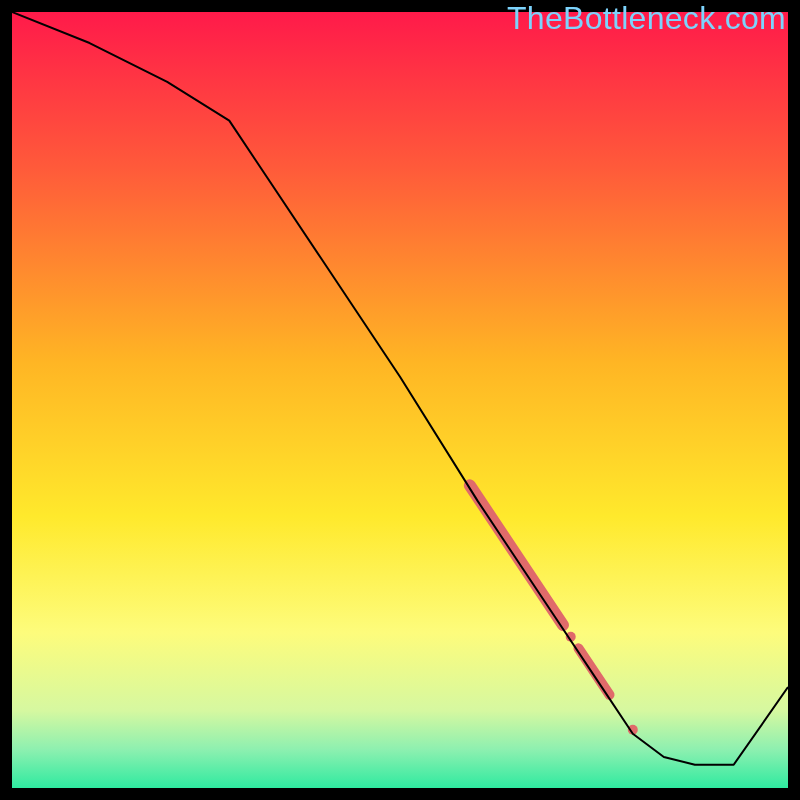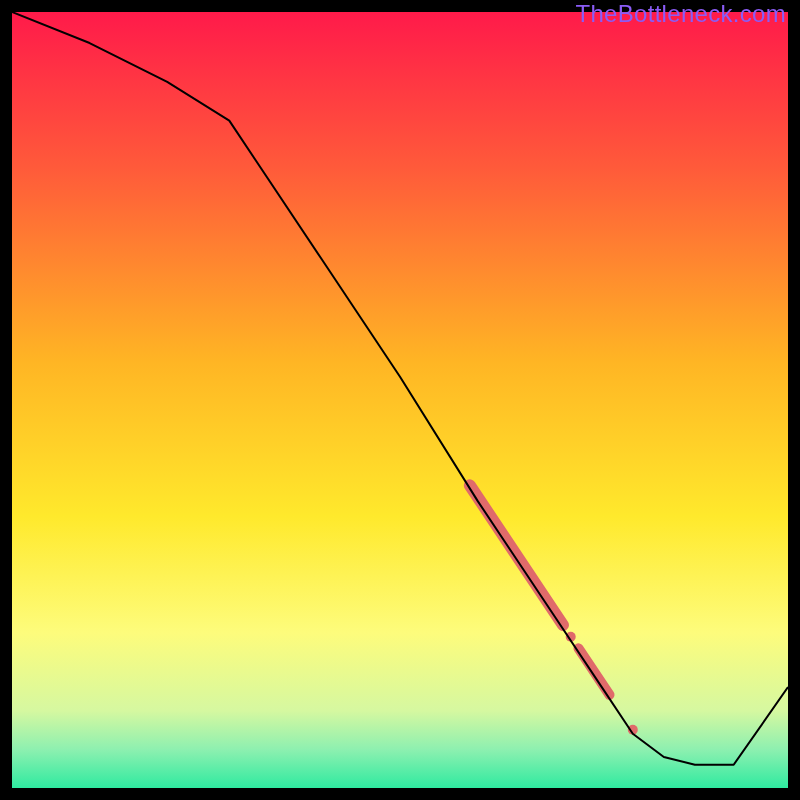--- a/index.html
+++ b/index.html
@@ -15,23 +15,23 @@
     left: 12px;
     top: 12px;
     width: 776px;
     height: 776px;
     background: #000;
   }
   .watermark {
     position: absolute;
     top: 0px;
     right: 14px;
-    color: #8b5cf6;
+    color: #7dd3fc;
     font-family: Arial, Helvetica, sans-serif;
-    font-size: 24px;
+    font-size: 32px;
     letter-spacing: 0.3px;
     z-index: 10;
   }
   svg {
     position: absolute;
     left: 12px;
     top: 12px;
   }
 </style>
 </head>

